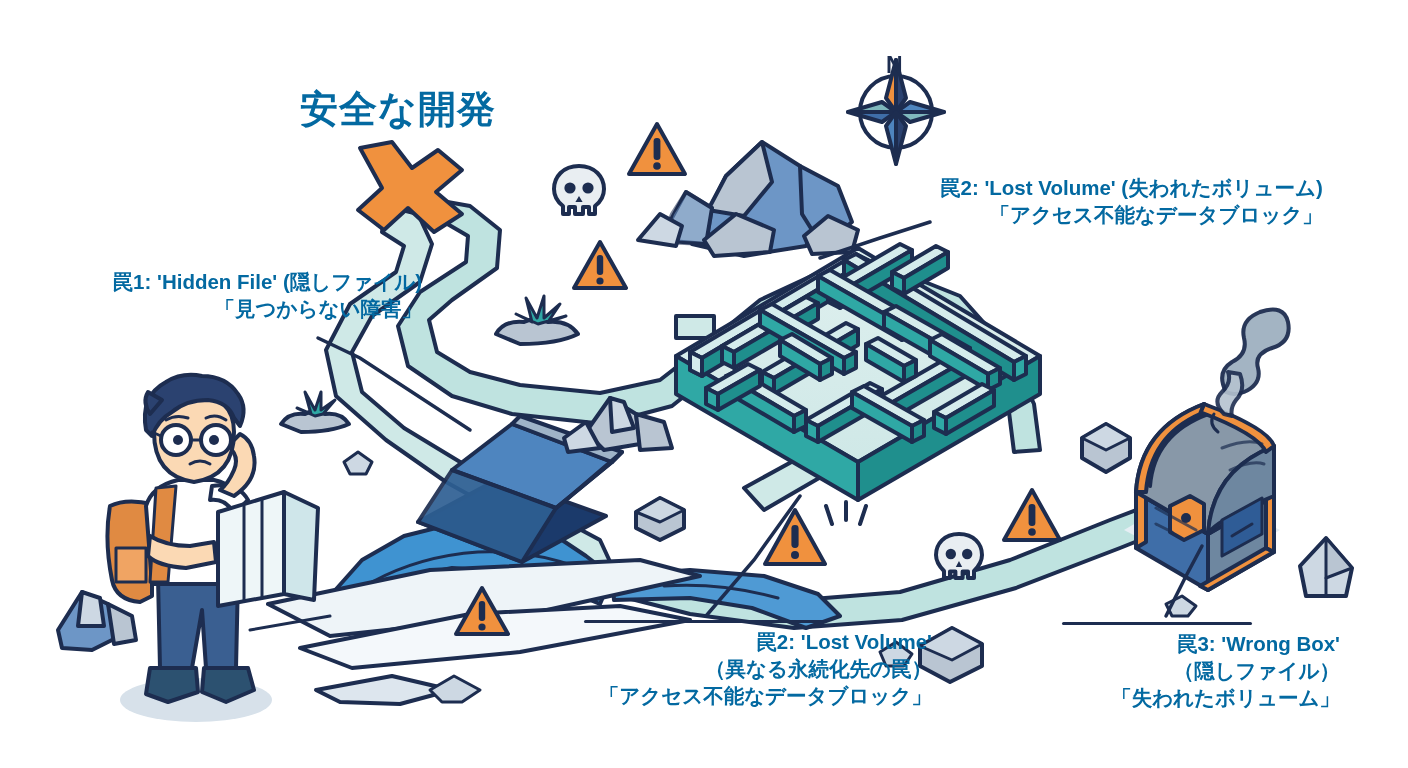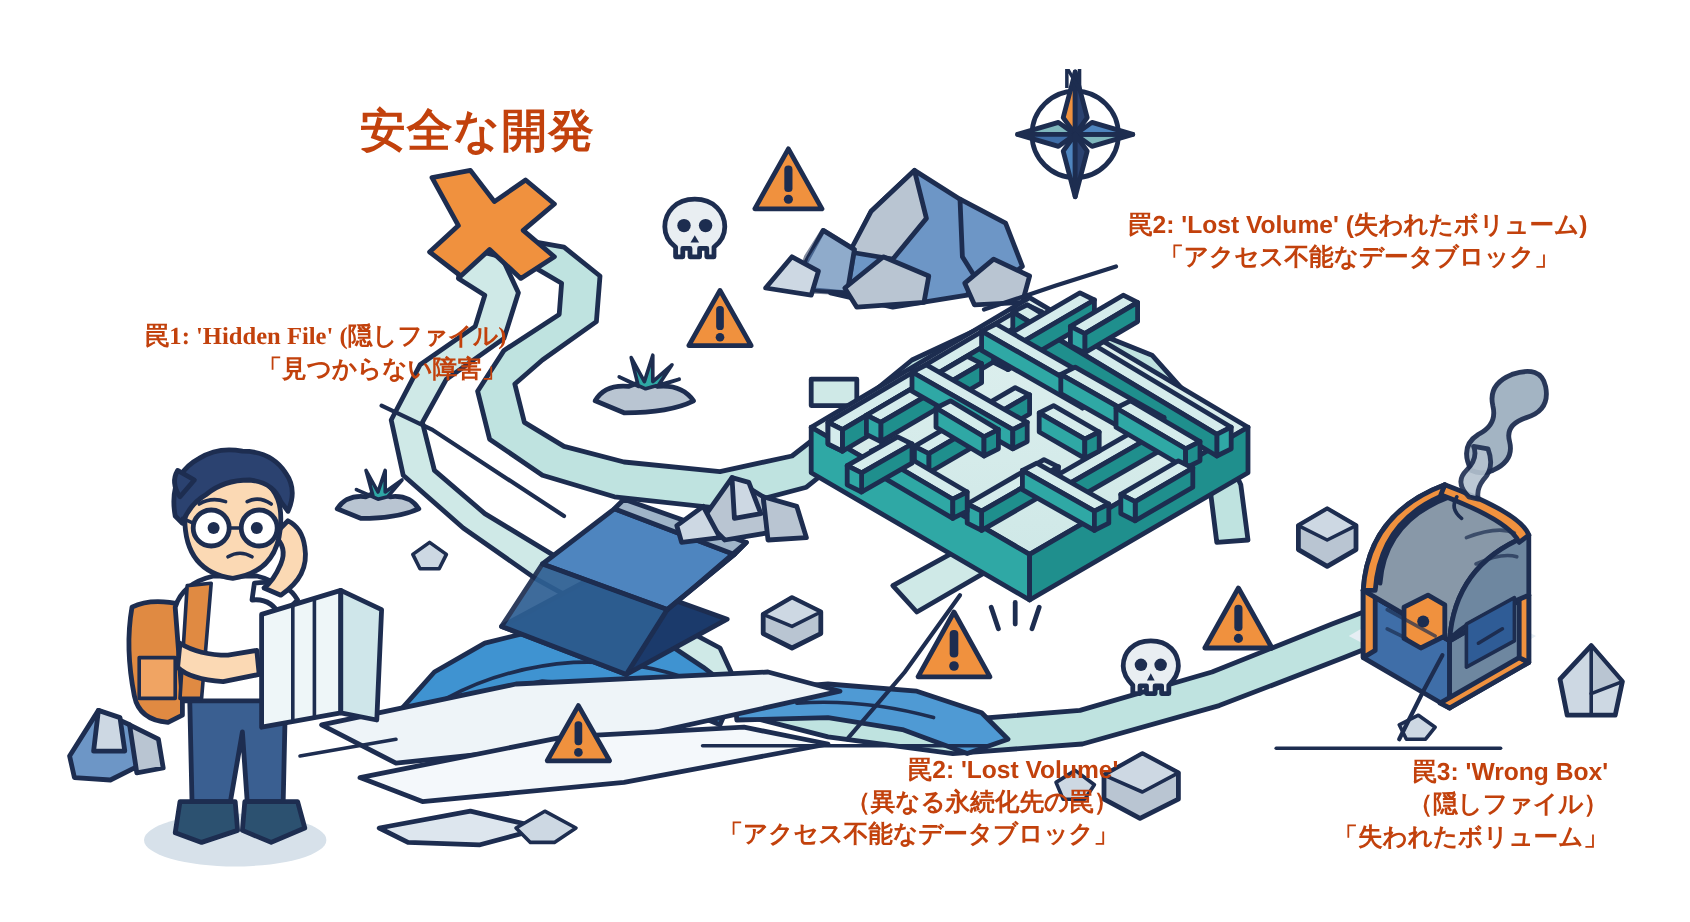--- a/index.html
+++ b/index.html
@@ -3,26 +3,26 @@
 <meta charset="utf-8">
 <style>
   html,body{margin:0;padding:0;background:#ffffff;}
   body{
     width:1408px;height:768px;overflow:hidden;position:relative;
     font-family:"Liberation Sans","DejaVu Sans",sans-serif;
     color:#1d2d50;
   }
   #stage{position:absolute;inset:0;width:1408px;height:768px;}
   svg.layer{position:absolute;left:0;top:0;width:1408px;height:768px;}
-  .txt{position:absolute;white-space:nowrap;font-weight:700;color:#c2410c;}
+  .txt{position:absolute;white-space:nowrap;font-weight:700;color:#0369a1;}
   .title{font-size:38px;letter-spacing:1px;}
   .lbl{font-size:20.5px;line-height:1.32;}
   .lbl .ln{display:block;}
   .ta-c{text-align:right;}
-  .ta-l{text-align:left;}
+  .ta-l{text-align:right;}
   .underline{position:absolute;background:#1d2d50;height:3px;border-radius:2px;}
   .cnorth{position:absolute;font-size:23px;font-weight:700;color:#1d2d50;}
 </style>
 </head>
 <body>
 
 <div id="stage">
 
   <svg class="layer" viewBox="0 0 1408 768">
     <defs>
@@ -377,21 +377,21 @@
       <path d="M930 222 L880 238 L820 258"></path>
       <path d="M706 616 L754 560 L800 496"></path>
       <path d="M1166 616 L1186 576 L1202 546"></path>
     </g>
   </svg>
 
   <div class="txt title" style="left:300px;top:84px;">安全な開発</div>
 
   <div class="cnorth" style="left:886px;top:52px;">N</div>
 
-  <div class="txt lbl" style="left:62px;top:268px;text-align:right;width:360px;font-family:Liberation Serif, serif;">
+  <div class="txt lbl" style="left:62px;top:268px;text-align:right;width:360px;">
     <span class="ln">罠1: 'Hidden File' (隠しファイル)</span>
     <span class="ln">「見つからない障害」</span>
   </div>
 
   <div class="txt lbl ta-l" style="left:940px;top:174px;">
     <span class="ln">罠2: 'Lost Volume' (失われたボリューム)</span>
     <span class="ln" style="padding-left:26px;">「アクセス不能なデータブロック」</span>
   </div>
 
   <div class="underline" style="left:584px;top:620px;width:240px;"></div>

